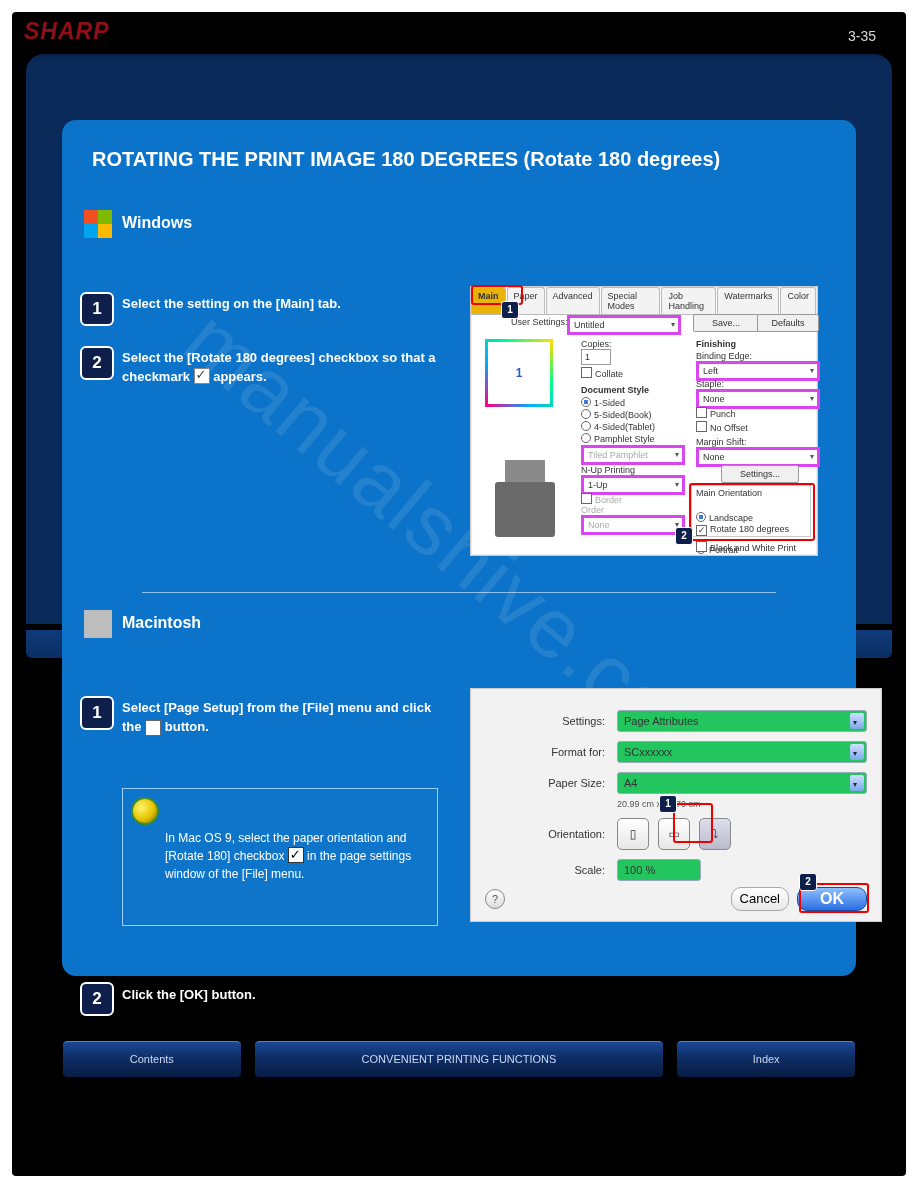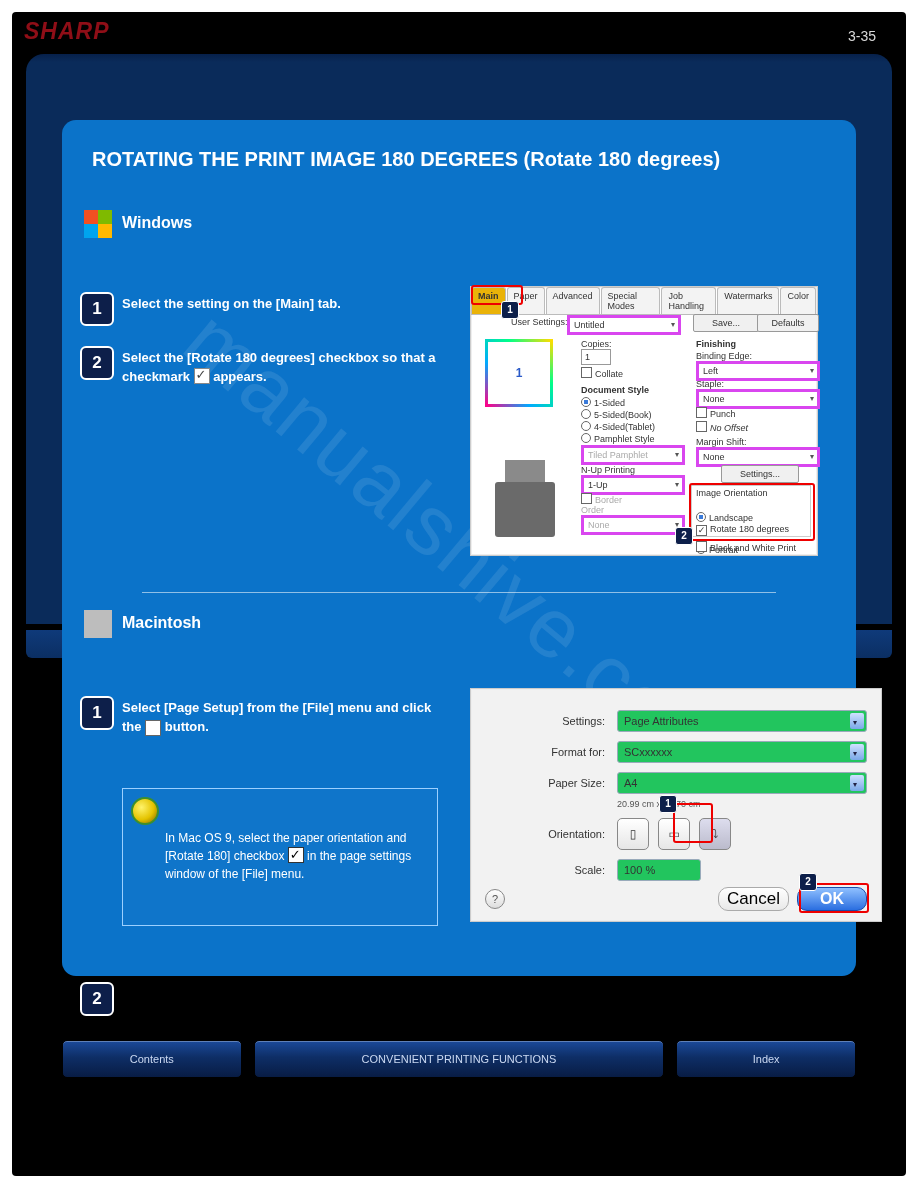--- a/index.html
+++ b/index.html
@@ -173,21 +173,21 @@
   }
   .bbtn.wide{flex:2.3}
   
   .mac-row{display:flex;align-items:center;font-size:11px;color:#333;margin:9px 0;}
   .mac-row .lbl{width:120px;text-align:right;padding-right:12px;}
   .mac-field{flex:1;border:1px solid #9ab;background:#22c55e;border-radius:3px;height:20px;line-height:20px;padding:0 6px;position:relative;}
   .mac-cap{position:absolute;right:2px;top:2px;width:14px;height:16px;background:linear-gradient(#cfe1ff,#7aa8e8);border-radius:2px;}
   .mac-cap::after{content:"▾";font-size:8px;color:#224;position:absolute;left:3px;top:0;}
   .orient-btn{width:30px;height:30px;border:1px solid #888;border-radius:5px;background:linear-gradient(#fff,#e6e6e6);display:inline-flex;align-items:center;justify-content:center;margin-right:6px;font-size:12px;}
   .mac-ok{background:linear-gradient(#8fc0ff,#2a6ee0);color:#fff;border:1px solid #1a4aa8;border-radius:10px;height:22px;line-height:22px;padding:0 22px;font-size:16px;font-weight:bold;}
-  .mac-cancel{background:linear-gradient(#fff,#e8e8e8);border:1px solid #aaa;border-radius:10px;height:22px;line-height:22px;padding:0 8px;font-size:17px;}
+  .mac-cancel{background:linear-gradient(#fff,#e8e8e8);border:1px solid #aaa;border-radius:10px;height:22px;line-height:22px;padding:0 8px;font-size:13px;}
   .help-c{width:18px;height:18px;border:1px solid #888;border-radius:50%;text-align:center;line-height:18px;font-size:11px;color:#555;background:linear-gradient(#fff,#ddd);}
   .watermark{
     position:absolute; left:50%; top:50%;
     transform:translate(-50%,-50%) rotate(40deg);
     font-size:84px; color:rgba(255,255,255,.10);
     font-weight:400; letter-spacing:2px;
     pointer-events:none;
   }
   .mac-gray-icon{
     position:absolute; left:85px; top:598px; width:28px; height:28px; background:#bdbdbd;
@@ -273,27 +273,27 @@
         <span class="ss-check" style="top:206px;left:110px;color:#aaa;">Border</span>
         <span class="ss-label" style="top:218px;left:110px;color:#aaa;">Order</span>
         <span class="ss-drop" style="top:228px;left:110px;width:80px;color:#aaa;">None</span>
 
         <span class="ss-label" style="top:52px;left:225px;font-weight:600;">Finishing</span>
         <span class="ss-label" style="top:64px;left:225px;">Binding Edge:</span>
         <span class="ss-drop" style="top:74px;left:225px;width:100px;">Left</span>
         <span class="ss-label" style="top:92px;left:225px;">Staple:</span>
         <span class="ss-drop" style="top:102px;left:225px;width:100px;">None</span>
         <span class="ss-check" style="top:120px;left:225px;">Punch</span>
-        <span class="ss-check" style="top:134px;left:225px;font-style:italic;">No Offset</span>
+        <span class="ss-check" style="top:134px;left:225px;">No Offset</span>
         <span class="ss-label" style="top:150px;left:225px;">Margin Shift:</span>
         <span class="ss-drop" style="top:160px;left:225px;width:100px;">None</span>
         <span class="ss-btn" style="top:178px;left:250px;width:60px;">Settings...</span>
 
         <div style="position:absolute;top:198px;left:220px;width:118px;height:50px;border:1px solid #ccc;">
-          <span class="ss-label" style="top:2px;left:4px;">Image Orientation</span>
+          <span class="ss-label" style="top:2px;left:4px;">Main Orientation</span>
           <span class="ss-radio" style="top:14px;left:4px;margin-top:44px;">Portrait</span>
           <span class="ss-radio sel" style="top:26px;left:4px;">Landscape</span>
           <span class="ss-check sel" style="top:38px;left:4px;">Rotate 180 degrees</span>
         </div>
         <div class="redbox" style="top:196px;left:218px;width:122px;height:54px;"></div>
         <div class="mini-badge" style="top:240px;left:204px;">2</div>
 
         <span class="ss-check" style="top:254px;left:225px;">Black and White Print</span>
       </div>
 
@@ -312,20 +312,23 @@
       <div class="note" style="top:668px; left:60px; width:316px; height:138px;">
         <div class="note-icon"></div>
         <div style="margin-top:30px;">
         <span>In Mac OS 9, select the paper orientation and [Rotate 180] checkbox </span>
         <span class="note-chk"></span>
         <span> in the page settings window of the [File] menu.</span>
         </div>
       </div>
 
       <div class="step-badge" style="top:862px; left:18px;">2</div>
+      <div class="step-text" style="top:866px; left:60px;">
+        <b>Click the [OK] button.</b>
+      </div>
 
       <div class="screenshot" style="top:568px; left:408px; width:412px; height:234px; background:#f2f2f2; padding:12px 14px; box-sizing:border-box;">
         <div class="mac-row">
           <div class="lbl">Settings:</div>
           <div class="mac-field"><span>Page Attributes</span><span class="mac-cap"></span></div>
         </div>
         <div class="mac-row">
           <div class="lbl">Format for:</div>
           <div class="mac-field"><span>SCxxxxxx</span><span class="mac-cap"></span></div>
         </div>

